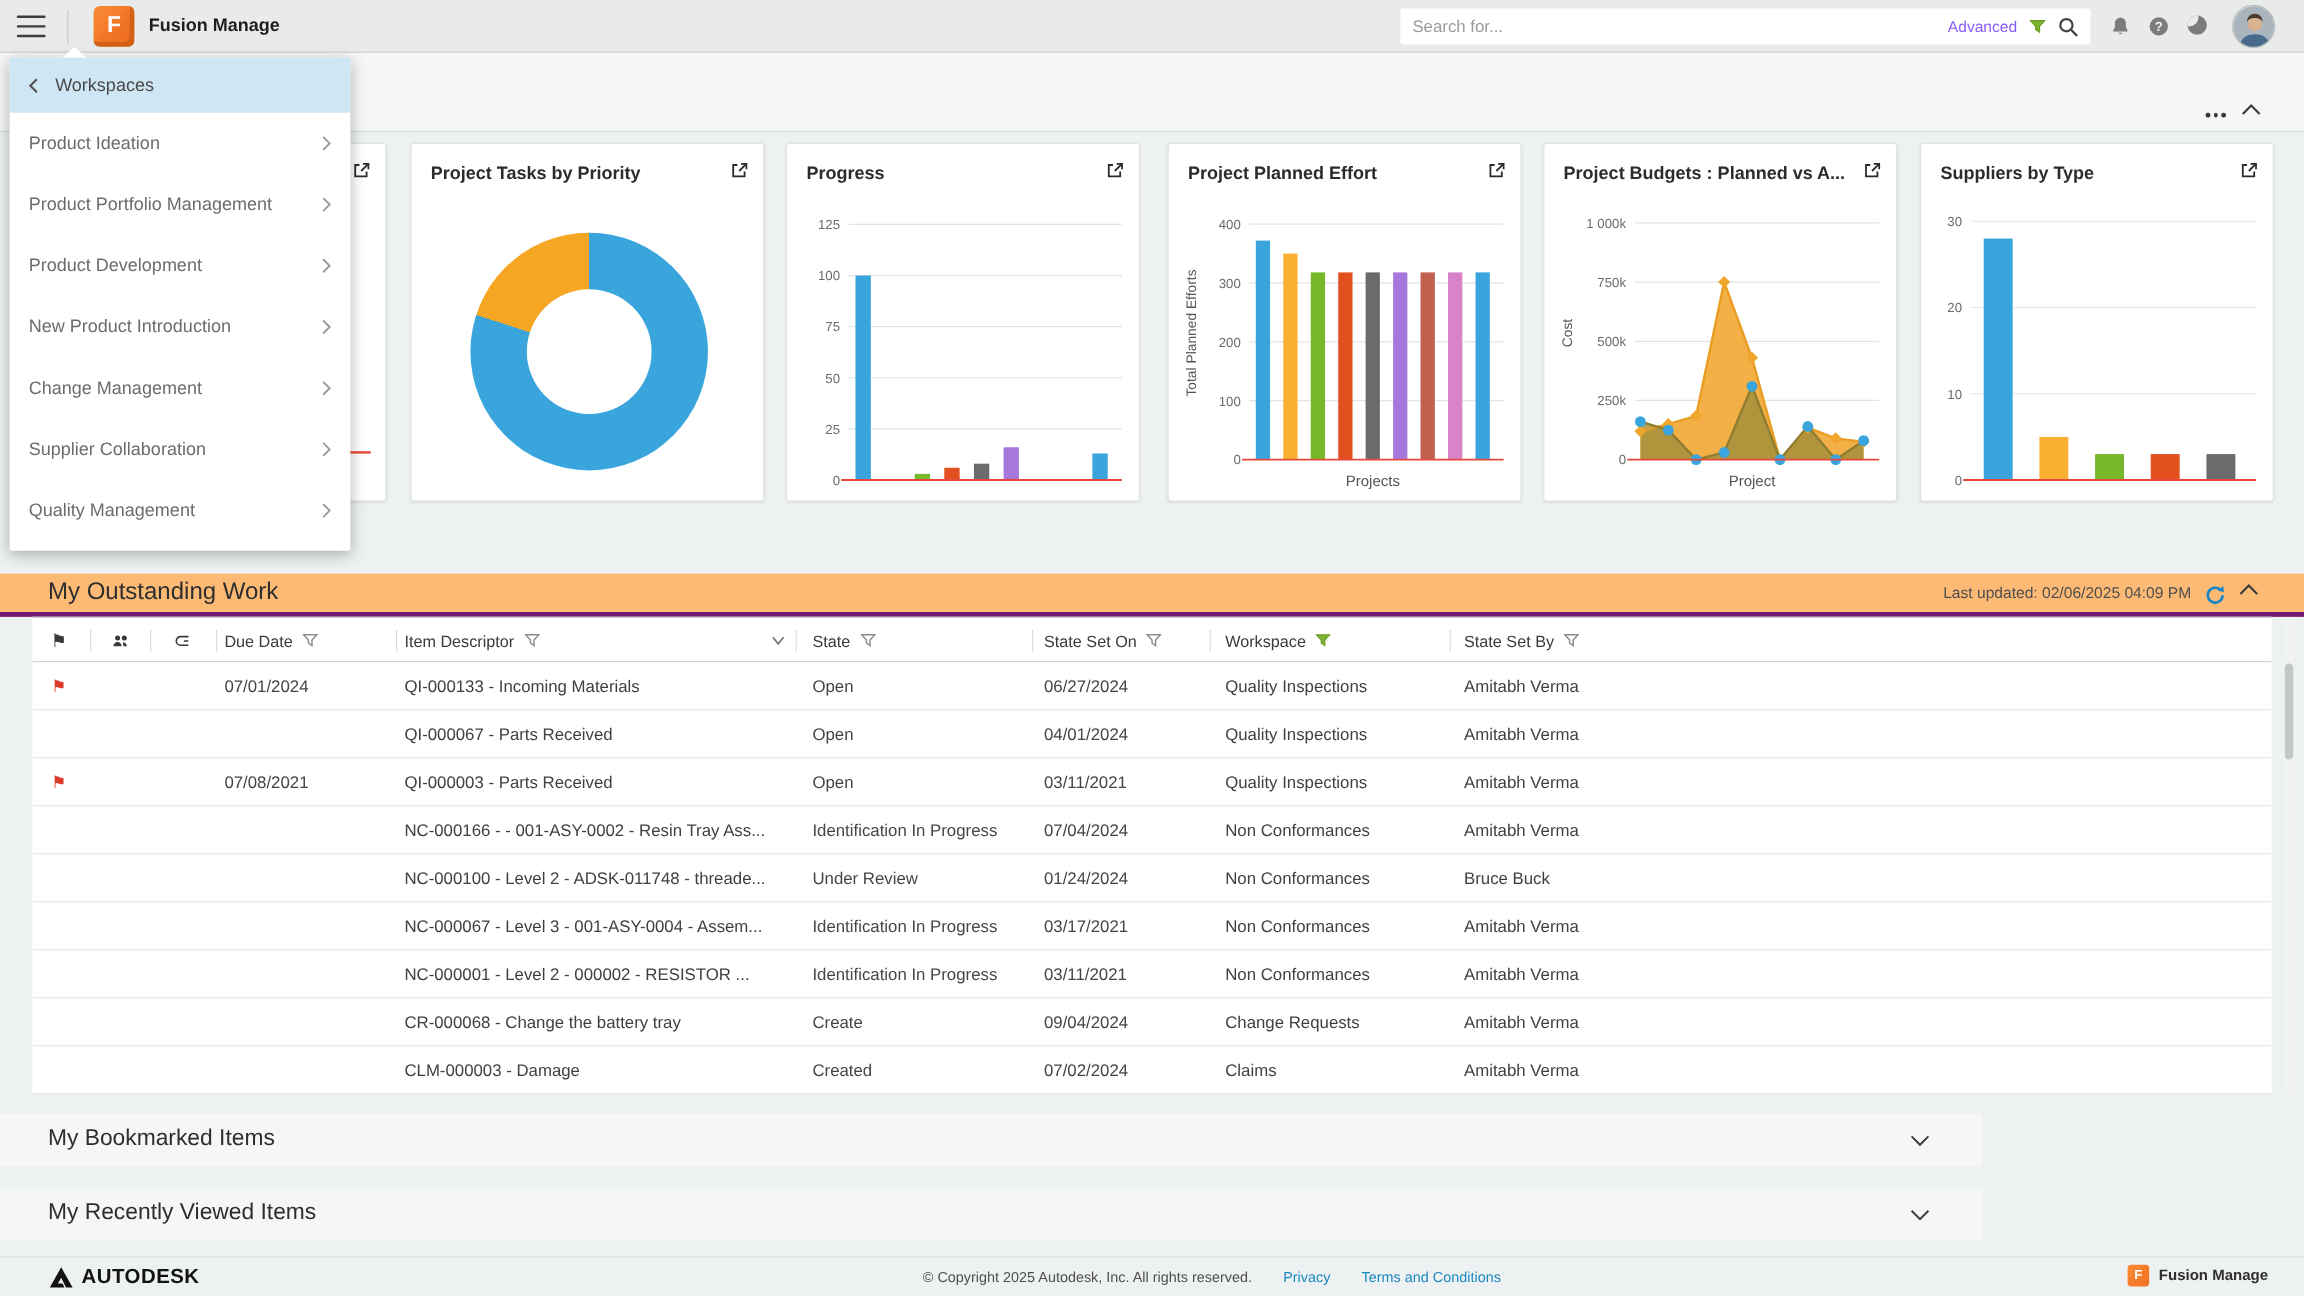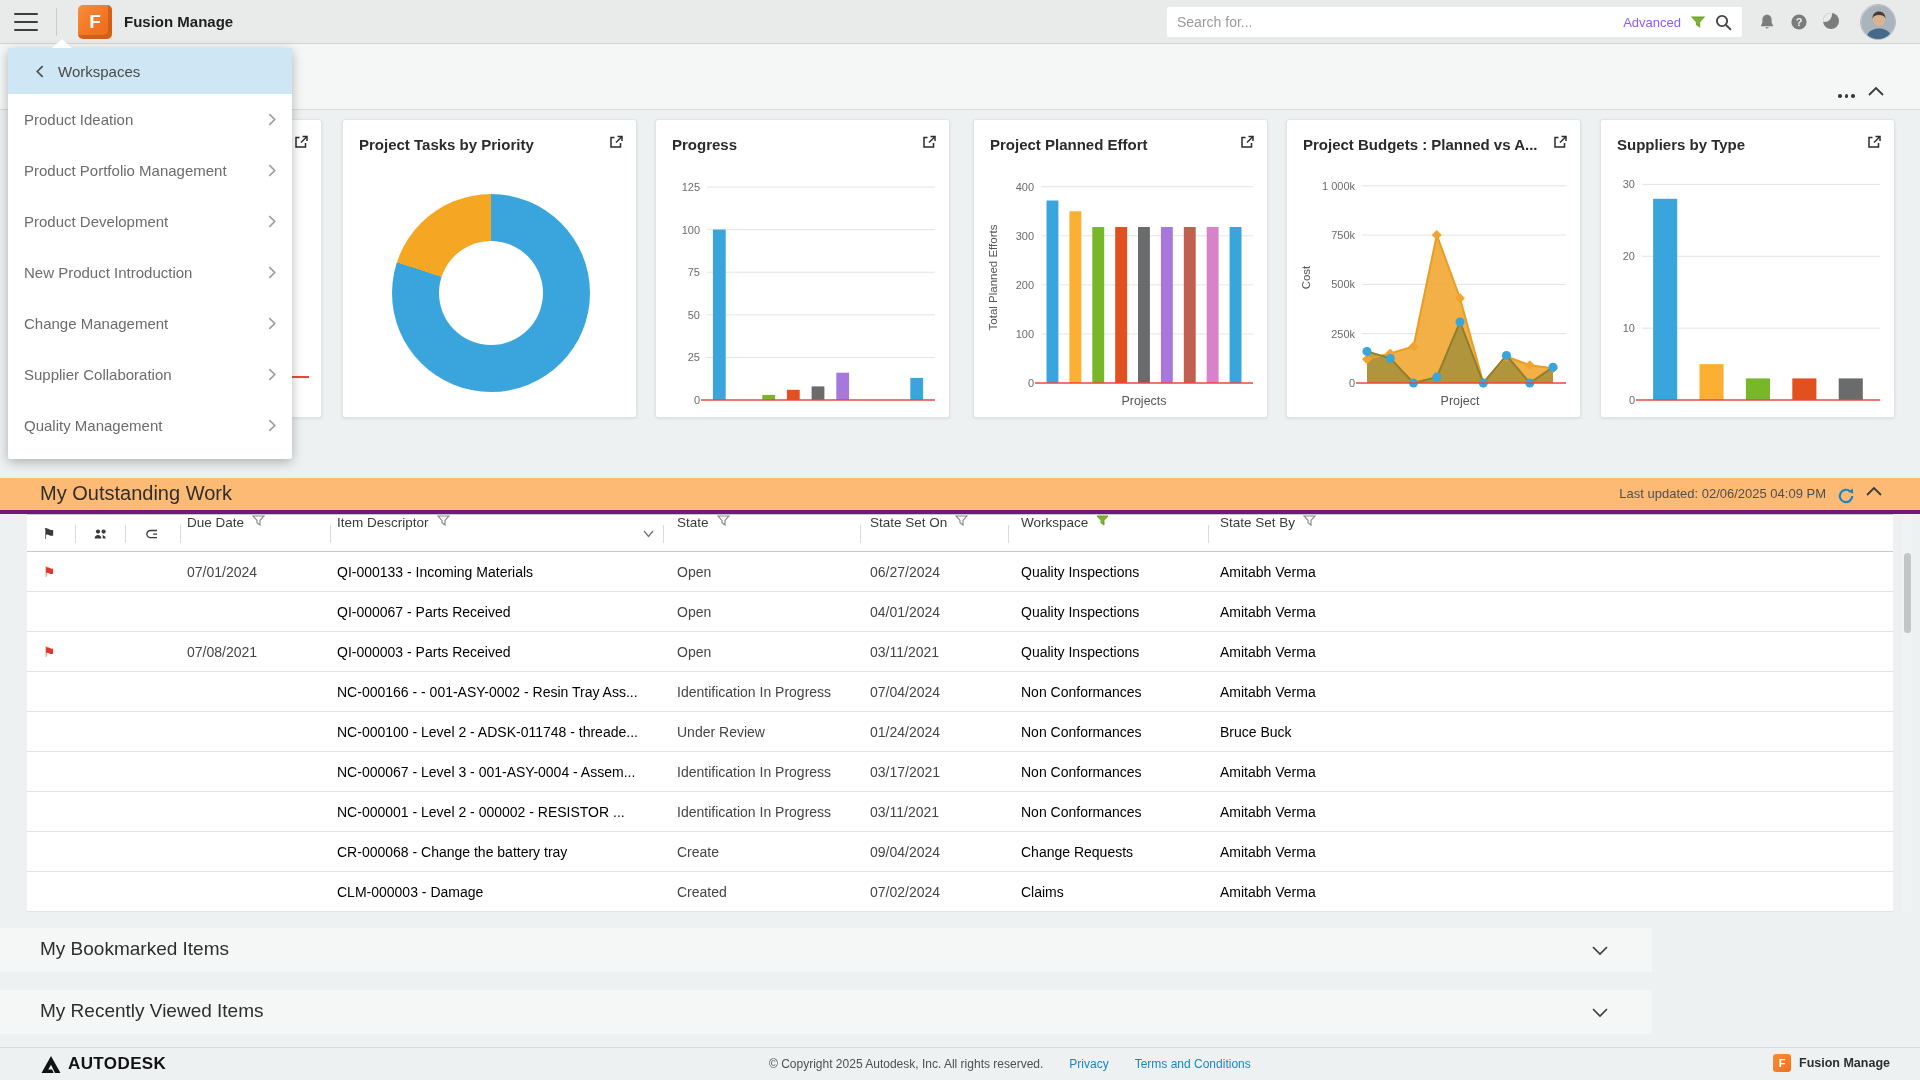--- a/index.html
+++ b/index.html
@@ -45,48 +45,48 @@
   .donut{position:absolute;left:49px;top:74px;width:198px;height:198px;border-radius:50%;
     display:flex;align-items:center;justify-content:center}
   .donut .hole{width:104px;height:104px;border-radius:50%;background:#fff}
   .red-sliver{position:absolute;left:255px;top:256px;width:26px;height:2px;background:#e8483b}
 
   
   .menu{position:absolute;left:8px;top:48px;width:284px;background:#fff;border-radius:2px;
     box-shadow:0 3px 12px rgba(0,0,0,.28);z-index:100;padding-bottom:8px}
   .menu::before{content:'';position:absolute;left:44px;top:-9px;border-left:10px solid transparent;
     border-right:10px solid transparent;border-bottom:9px solid #fff}
-  .menu-head{height:46px;background:#cfe6f4;display:flex;align-items:center;gap:14px;padding:0 28px;
+  .menu-head{height:46px;background:#cfe6f4;display:flex;align-items:center;gap:14px;padding:0 16px;
     font-size:15px;color:#4a4a4a;cursor:pointer}
   .menu-item{height:51px;display:flex;align-items:center;justify-content:space-between;padding:0 16px;
     font-size:15px;color:#6c6c6c;cursor:pointer}
 
   
   .work-head{position:absolute;left:0;top:478px;width:1920px;height:36px;border-bottom:4px solid #701a75;background:#fdba74}
   .work-title{position:absolute;left:40px;top:4px;font-size:20px;font-weight:normal;color:#2e2e2e}
   .work-right{position:absolute;right:38px;top:8px;display:flex;align-items:flex-start;gap:10px}
   .last-updated{font-size:13px;color:#4f4f4f}
   .thead{position:absolute;left:27px;top:514px;width:1866px;height:38px;background:#fff;
     border-top:1px solid #c6c9c9;border-bottom:1px solid #c6c9c9}
-  .hcell{position:absolute;top:0;height:38px;display:flex;gap:8px;
+  .hcell{position:absolute;top:0;height:38px;display:flex;align-items:center;gap:8px;
     font-size:13.5px;color:#3a3a3a;white-space:nowrap}
   .hsep{position:absolute;top:10px;width:1px;height:18px;background:#d9dbdb}
   .hicon{position:absolute;top:0;height:38px;display:flex;align-items:center;justify-content:center}
   .tbody{position:absolute;left:27px;top:552px;width:1866px}
   .trow{position:relative;height:40px;background:#fff;border-bottom:1px solid #e4e6e6}
   .trow span,.trow a{position:absolute;line-height:40px;font-size:14px;white-space:nowrap}
   .flag{left:8px;width:28px;text-align:center;color:#e0392e;font-size:15px}
   .hflag{color:#3a3a3a;font-size:15px}
   .c-due{left:160px;color:#454545}
   .c-item{left:310px}
   .c-state{left:650px;color:#454545}
   .c-seton{left:843px;color:#454545}
   .c-ws{left:994px}
   .c-setby{left:1193px}
-  .link{color:#000000;text-decoration:none;cursor:pointer}
+  .link{color:#404040;text-decoration:none;cursor:pointer}
   .vtrack{position:absolute;left:1903px;top:515px;width:9px;height:397px;background:#f1f2f2}
   .vthumb{position:absolute;left:1px;top:38px;width:7px;height:80px;background:#c3c6c6;border-radius:4px}
 
   
   .strip{position:absolute;left:0;width:1652px;height:44px;background:#f5f7f7;cursor:pointer}
   .strip-title{position:absolute;left:40px;top:10px;font-size:19px;color:#2e2e2e}
   .strip-chev{position:absolute;right:44px;top:17px}
 
   
   .footer{position:absolute;left:0;top:1047px;width:1920px;height:33px;background:#eef1f1;border-top:1px solid #d8dbdb}

